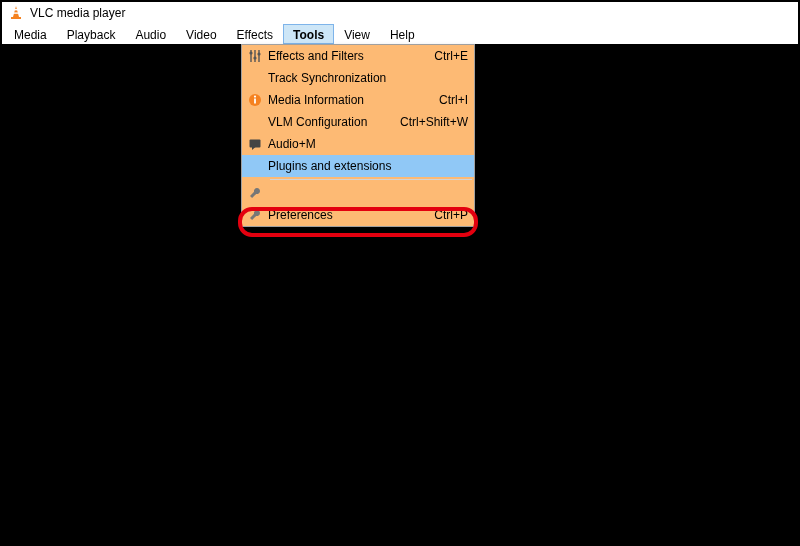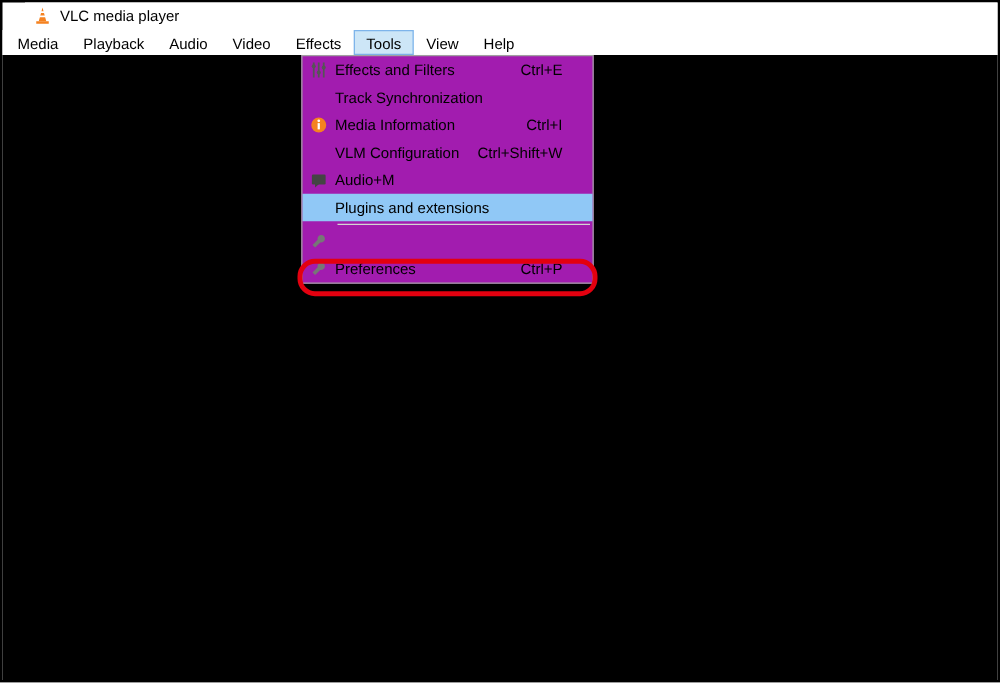--- a/index.html
+++ b/index.html
@@ -17,21 +17,20 @@
 
   
   .titlebar {
     height: 22px;
     display: flex;
     align-items: center;
     padding: 0 6px;
     font-size: 12px;
     color: #000;
     background: #fff;
-    margin-left: 18px;
   }
   .titlebar .app-icon {
     width: 16px; height: 16px;
     margin-right: 6px;
     display: flex; align-items: center; justify-content: center;
   }
 
   
   .menubar {
     height: 20px;
@@ -45,36 +44,37 @@
     padding: 2px 10px;
     display: flex;
     align-items: flex-end;
     color: #000;
     cursor: default;
   }
   .menubar .menu-item.open {
     background: #cde6f7;
     border: 1px solid #7eb4ea;
     padding: 1px 9px;
+    font-weight: bold;
   }
 
   
   .video-area {
     flex: 1;
     background: #000;
     position: relative;
   }
 
   
   .dropdown {
     position: absolute;
     top: 42px;
     left: 239px;
     width: 234px;
-    background: #a21caf;
+    background: #fdba74;
     border: 1px solid #a0a0a0;
     box-shadow: 2px 2px 4px rgba(0,0,0,0.25);
     display: flex;
     flex-direction: column;
     font-size: 12px;
     z-index: 5;
   }
   .dropdown .row {
     height: 22px;
     display: flex;
@@ -87,21 +87,21 @@
     align-items: center;
     justify-content: center;
   }
   .dropdown .row .label {
     flex: 1;
     color: #000;
     white-space: nowrap;
   }
   .dropdown .row .shortcut {
     color: #000;
-    padding-right: 24px;
+    padding-right: 6px;
     white-space: nowrap;
   }
   .dropdown .row.highlight {
     background: #90c8f6;
   }
   .dropdown .separator {
     height: 1px;
     background: #d4d4d4;
     margin: 2px 2px 2px 28px;
   }

